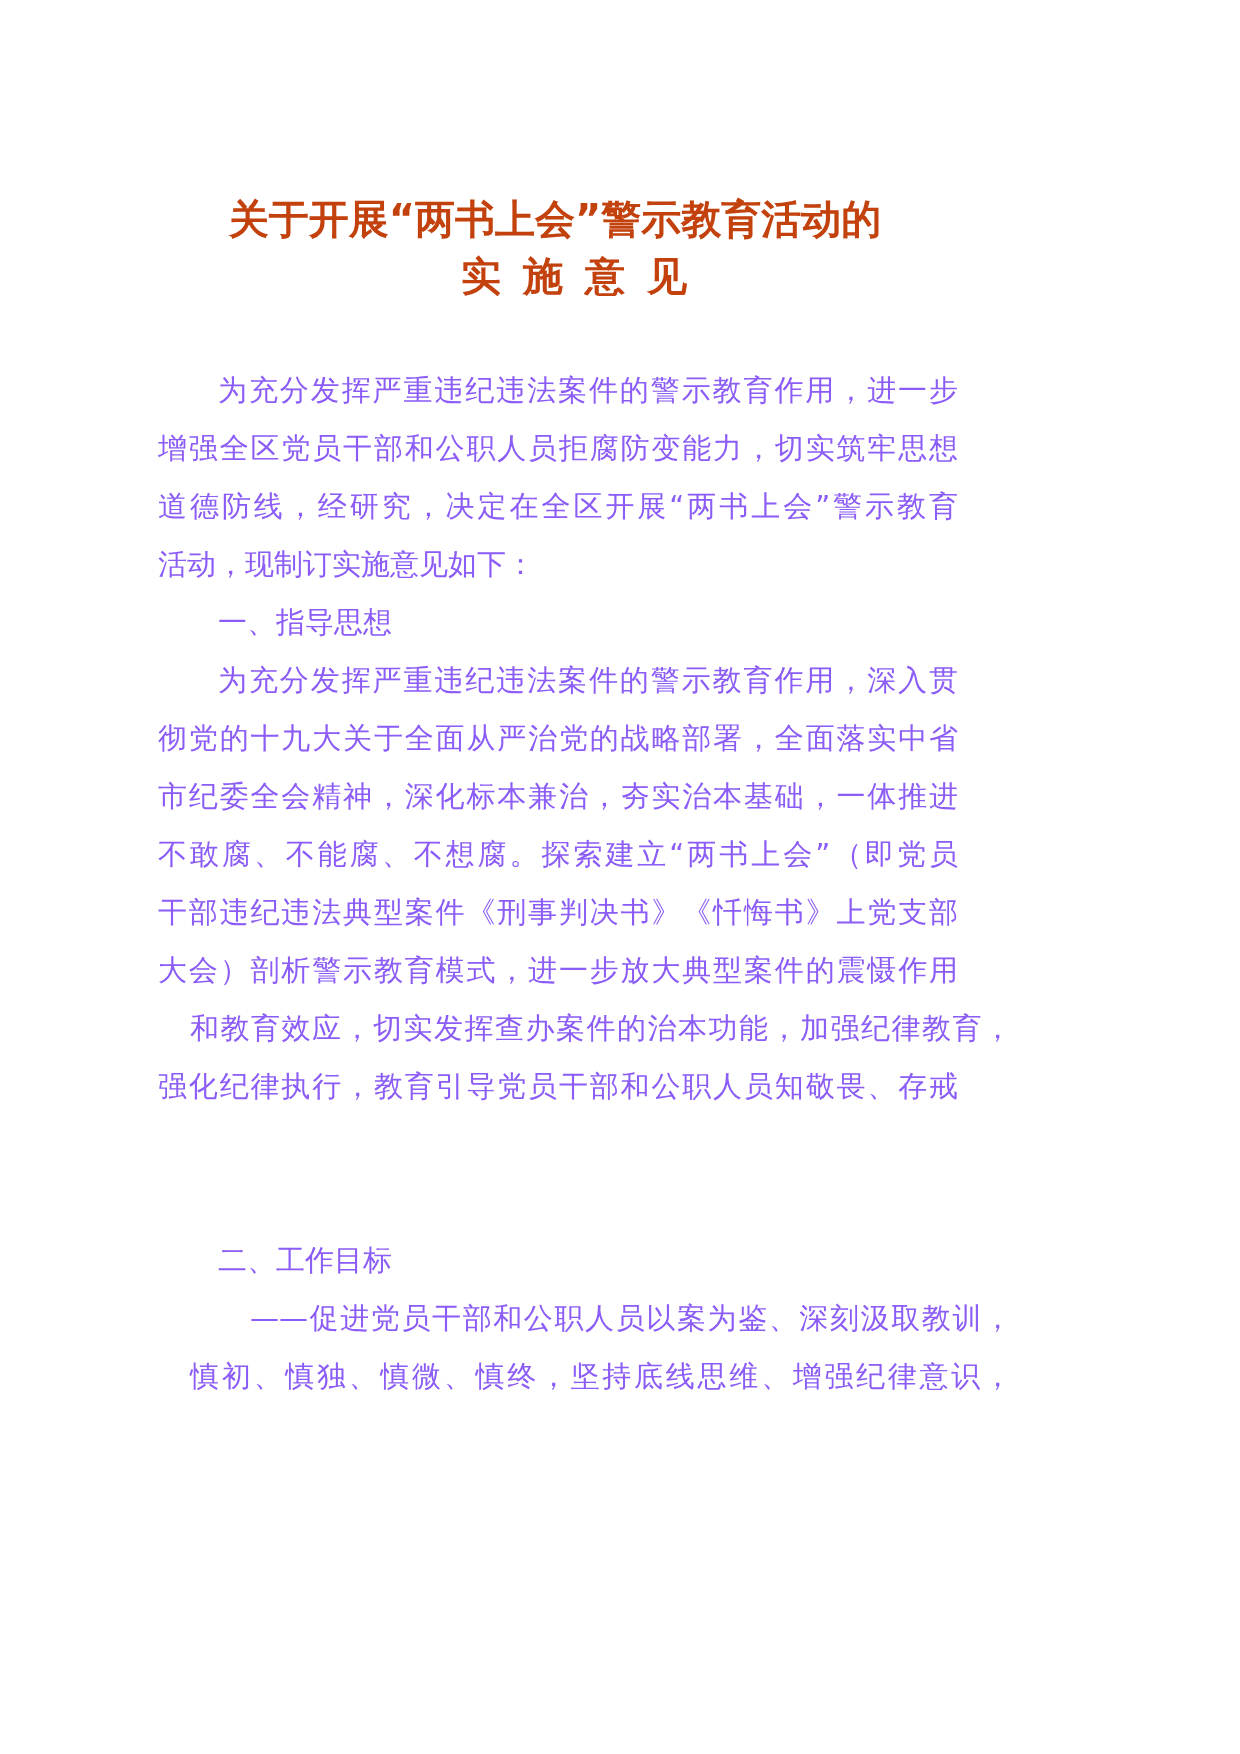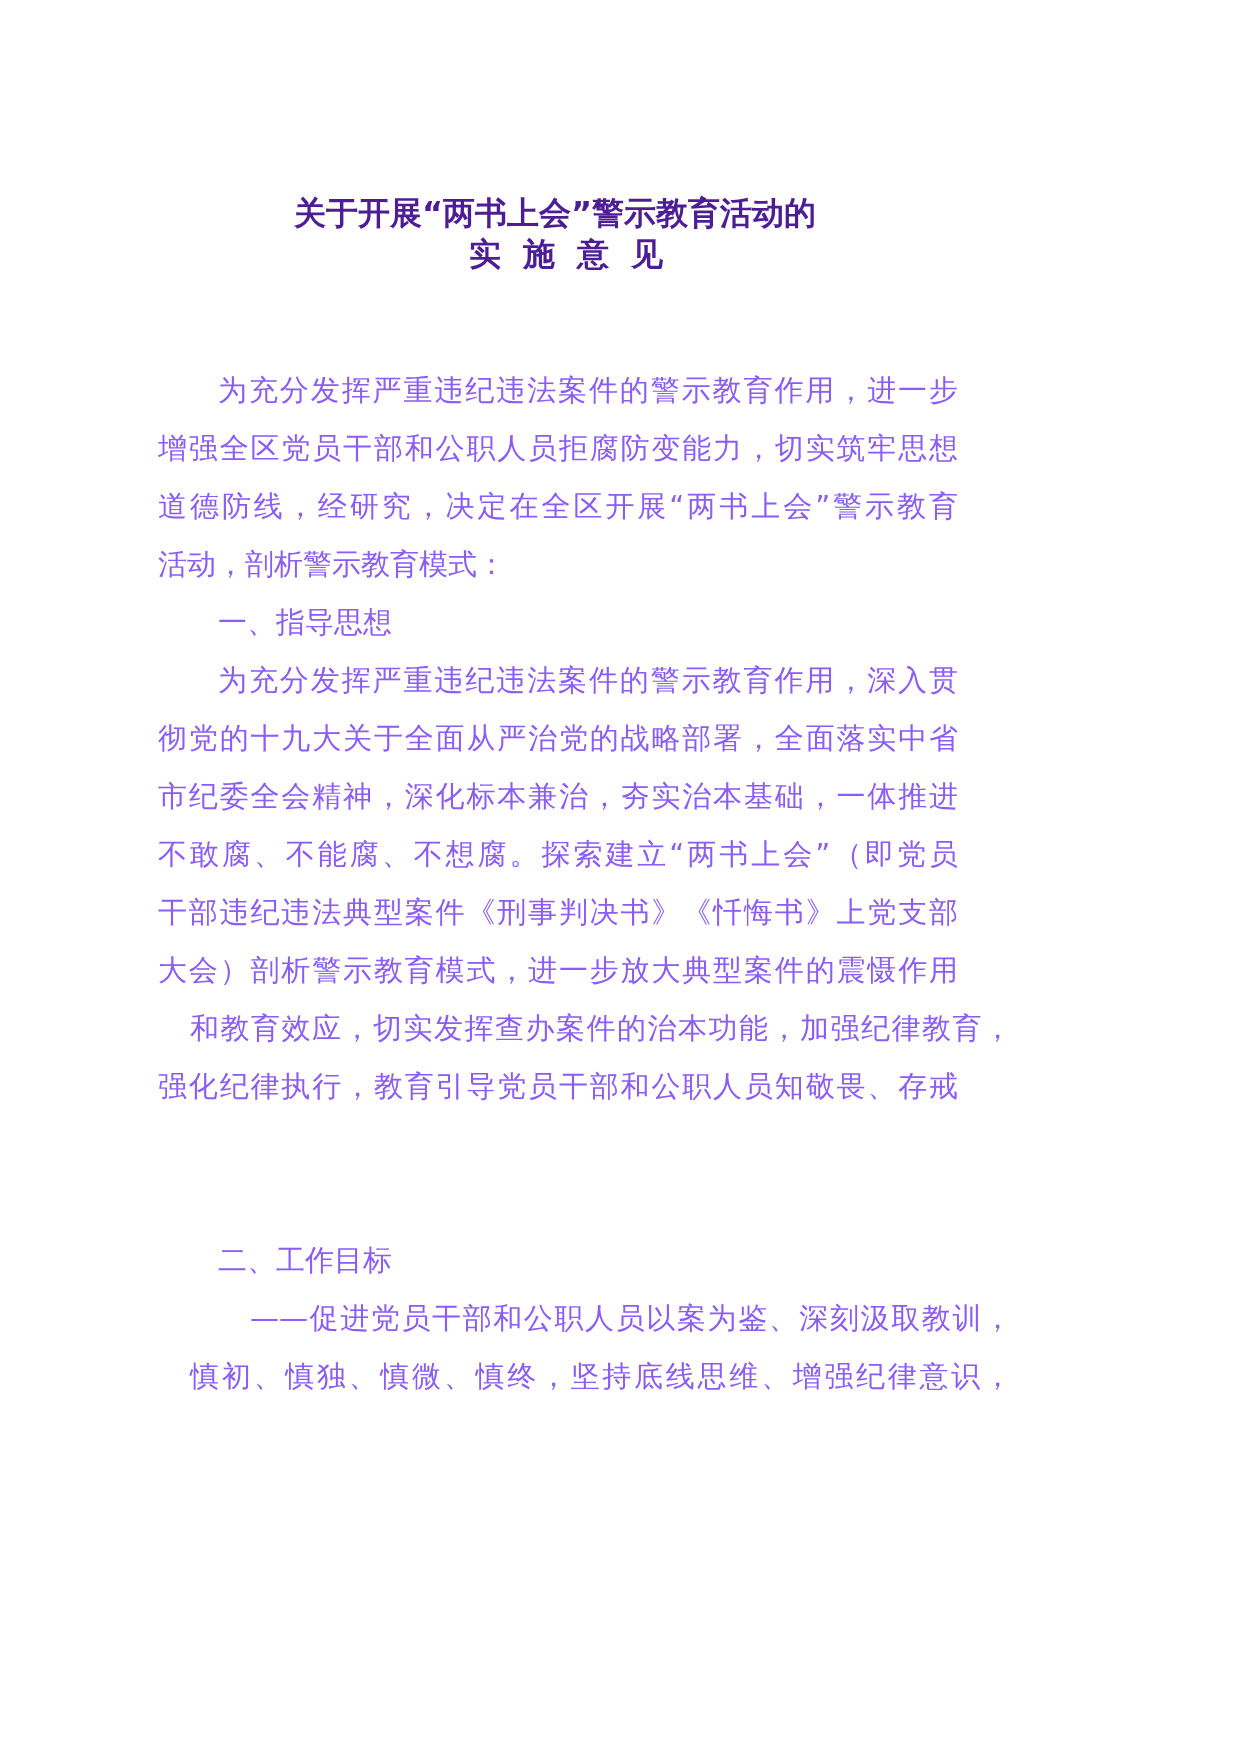--- a/index.html
+++ b/index.html
@@ -1,24 +1,24 @@
 <!DOCTYPE html>
 <html><head>
   <meta charset="utf-8">
   <style>
     html, body { margin: 0; padding: 0; background: #ffffff; }
     body { width: 1240px; height: 1754px; position: relative; overflow: hidden; }
     .page { position: absolute; left: 0; top: 0; width: 1240px; height: 1754px; background: #ffffff; }
     .title {
       position: absolute; left: 0; width: 1110px; text-align: center;
-      font-family: "DejaVu Sans", sans-serif; font-weight: bold; font-size: 32px;
-      color: #4c1d95; white-space: nowrap; letter-spacing: 0px;
+      font-family: "DejaVu Sans", sans-serif; font-weight: bold; font-size: 40px;
+      color: #c2410c; white-space: nowrap; letter-spacing: 0px;
     }
     .title1 { top: 192px; }
-    .title2 { top: 233px; letter-spacing: 22px; padding-left: 22px; }
+    .title2 { top: 249px; letter-spacing: 22px; padding-left: 30px; }
     .line {
       position: absolute; left: 158px; width: 800px;
       font-family: "DejaVu Sans", sans-serif; font-size: 29px; color: #8b5cf6;
       white-space: nowrap; line-height: 40px; height: 40px;
       text-align: justify; text-align-last: justify;
     }
     .line.indent { left: 218px; width: 740px; }
     .line.last { text-align-last: left; }
     .line.wide { width: 822px; margin-left: 32px; }
     .line.indent.wide { width: 762px; }
@@ -26,21 +26,21 @@
 </head>
 <body>
 
 <div class="page">
   <div class="title title1">关于开展“两书上会”警示教育活动的</div>
   <div class="title title2">实施意见</div>
 
   <div class="line indent" style="top:370px">为充分发挥严重违纪违法案件的警示教育作用，进一步</div>
   <div class="line" style="top:428px">增强全区党员干部和公职人员拒腐防变能力，切实筑牢思想</div>
   <div class="line" style="top:486px">道德防线，经研究，决定在全区开展“两书上会”警示教育</div>
-  <div class="line last" style="top:544px">活动，剖析警示教育模式：</div>
+  <div class="line last" style="top:544px">活动，现制订实施意见如下：</div>
 
   <div class="line indent last" style="top:602px">一、指导思想</div>
 
   <div class="line indent" style="top:660px">为充分发挥严重违纪违法案件的警示教育作用，深入贯</div>
   <div class="line" style="top:718px">彻党的十九大关于全面从严治党的战略部署，全面落实中省</div>
   <div class="line" style="top:776px">市纪委全会精神，深化标本兼治，夯实治本基础，一体推进</div>
   <div class="line" style="top:834px">不敢腐、不能腐、不想腐。探索建立“两书上会”（即党员</div>
   <div class="line" style="top:892px">干部违纪违法典型案件《刑事判决书》《忏悔书》上党支部</div>
   <div class="line" style="top:950px">大会）剖析警示教育模式，进一步放大典型案件的震慑作用</div>
   <div class="line wide" style="top:1008px">和教育效应，切实发挥查办案件的治本功能，加强纪律教育，</div>

